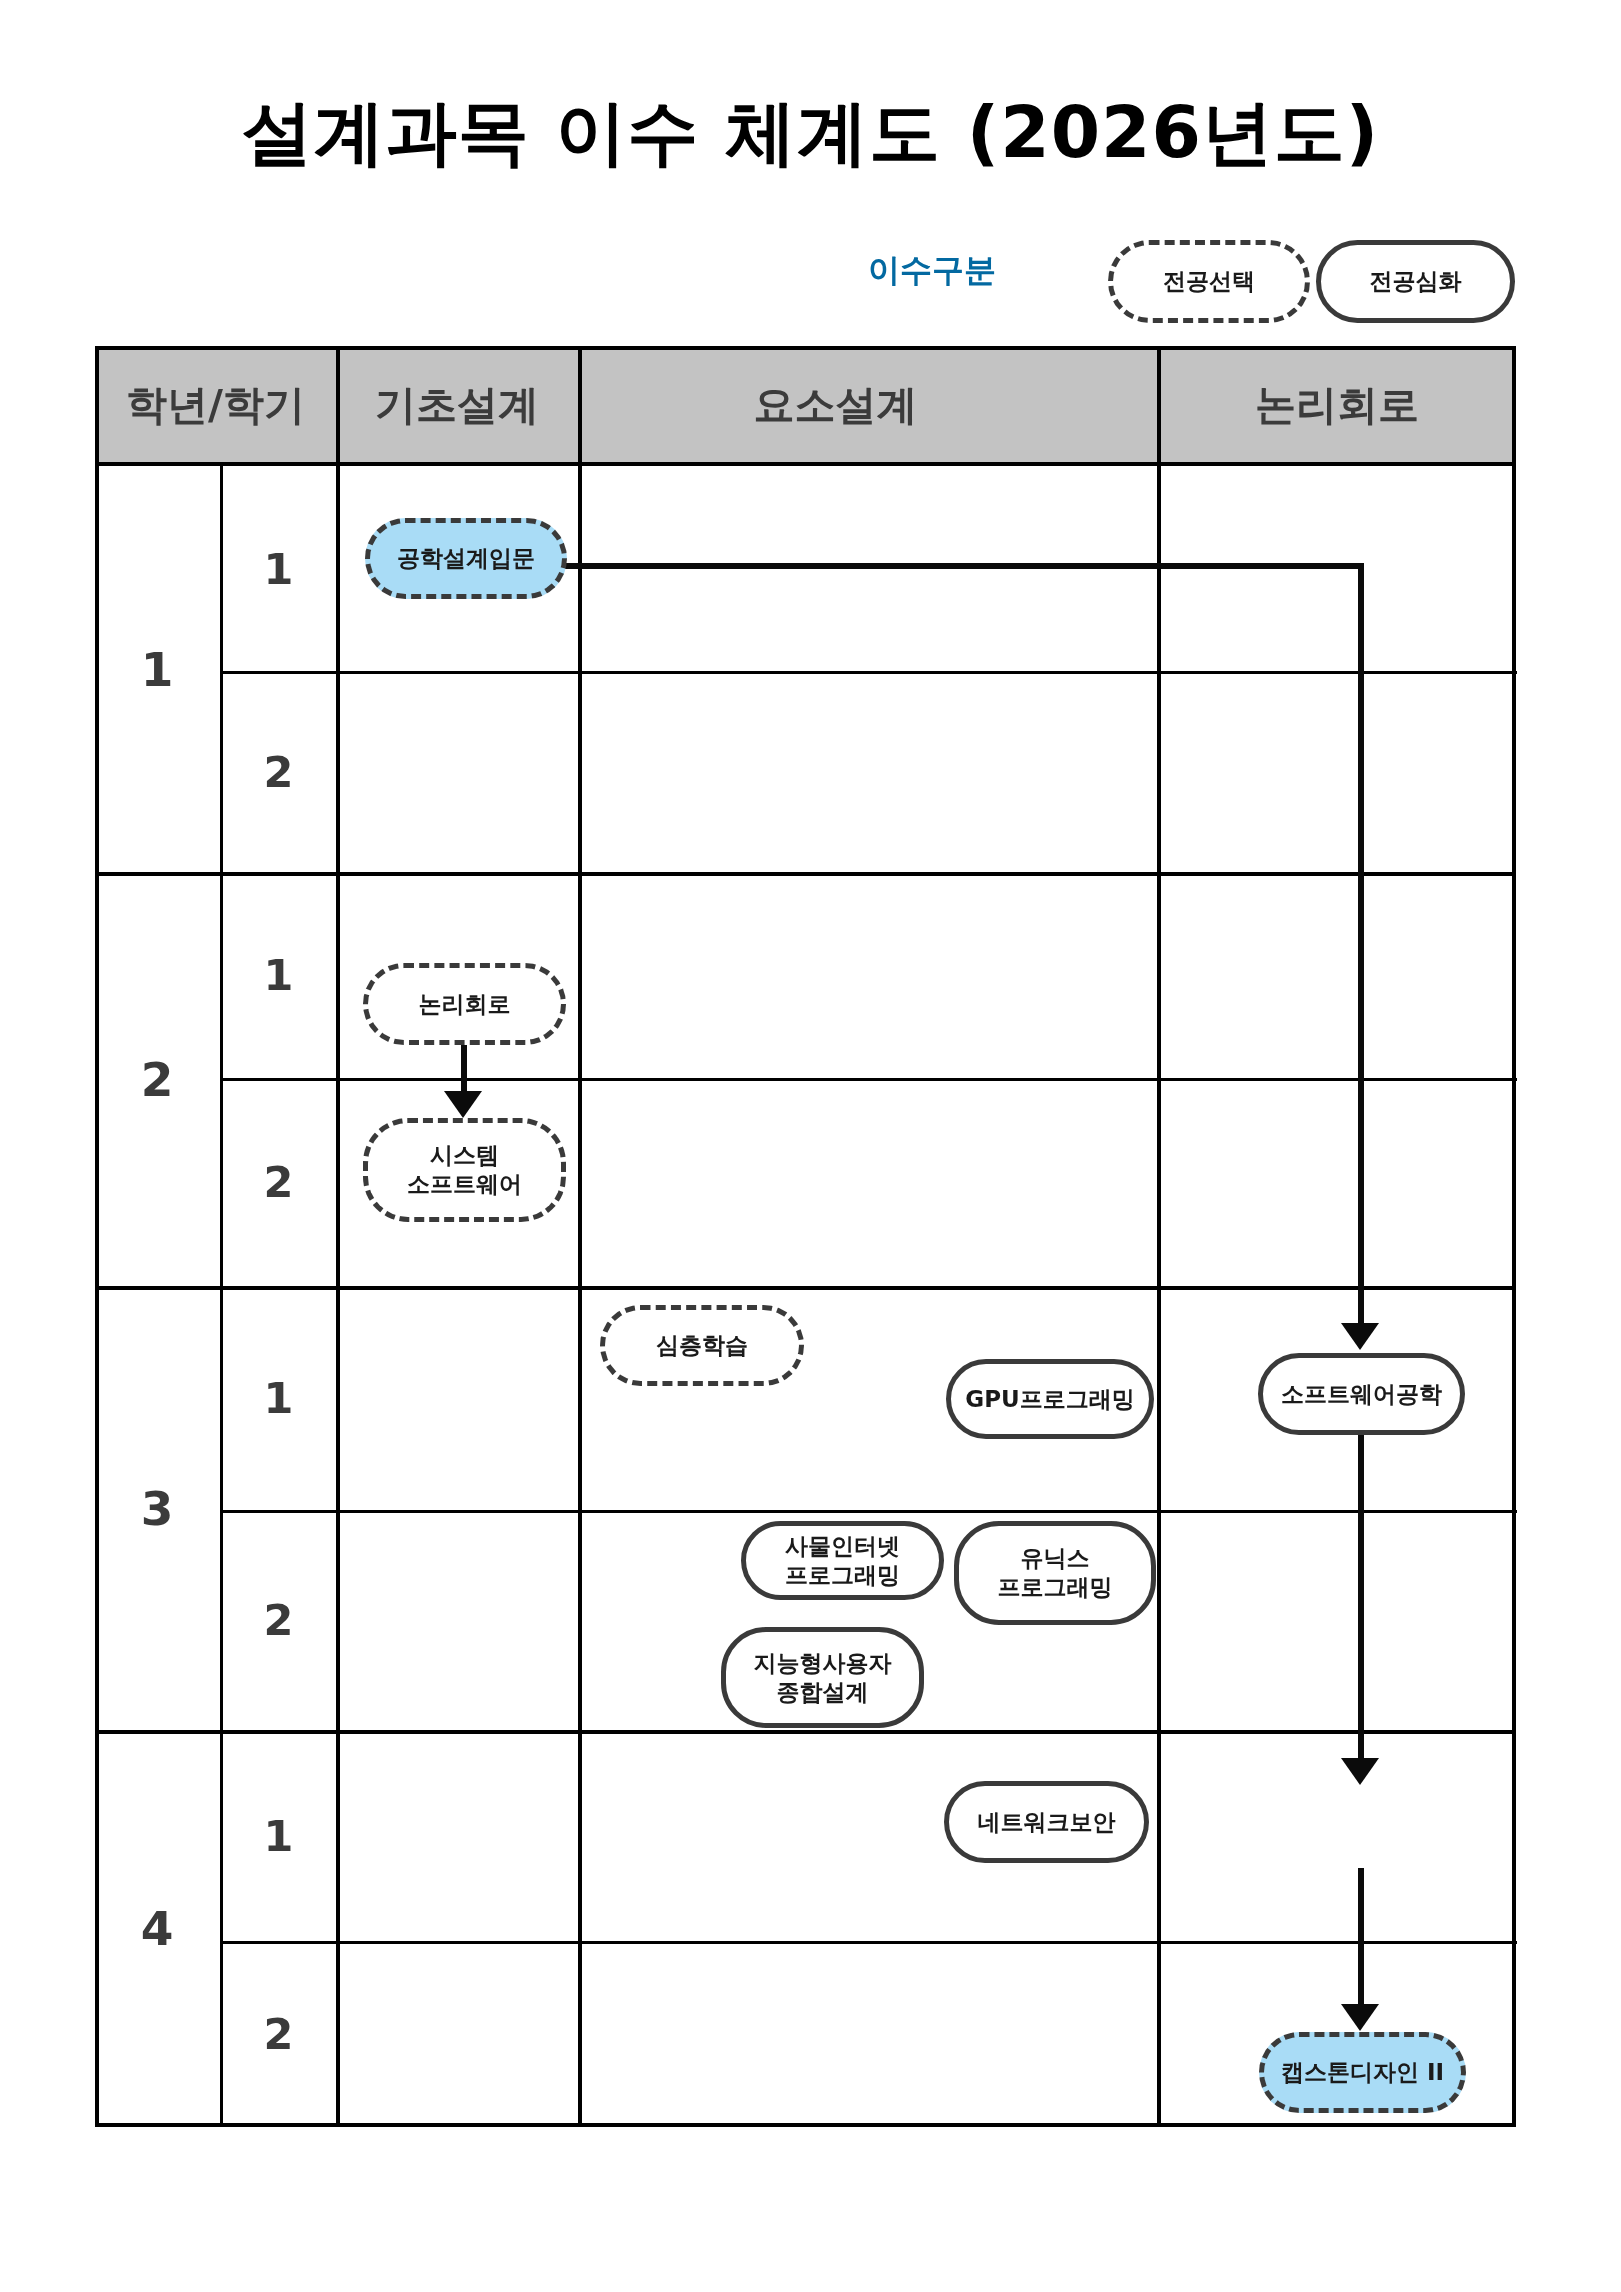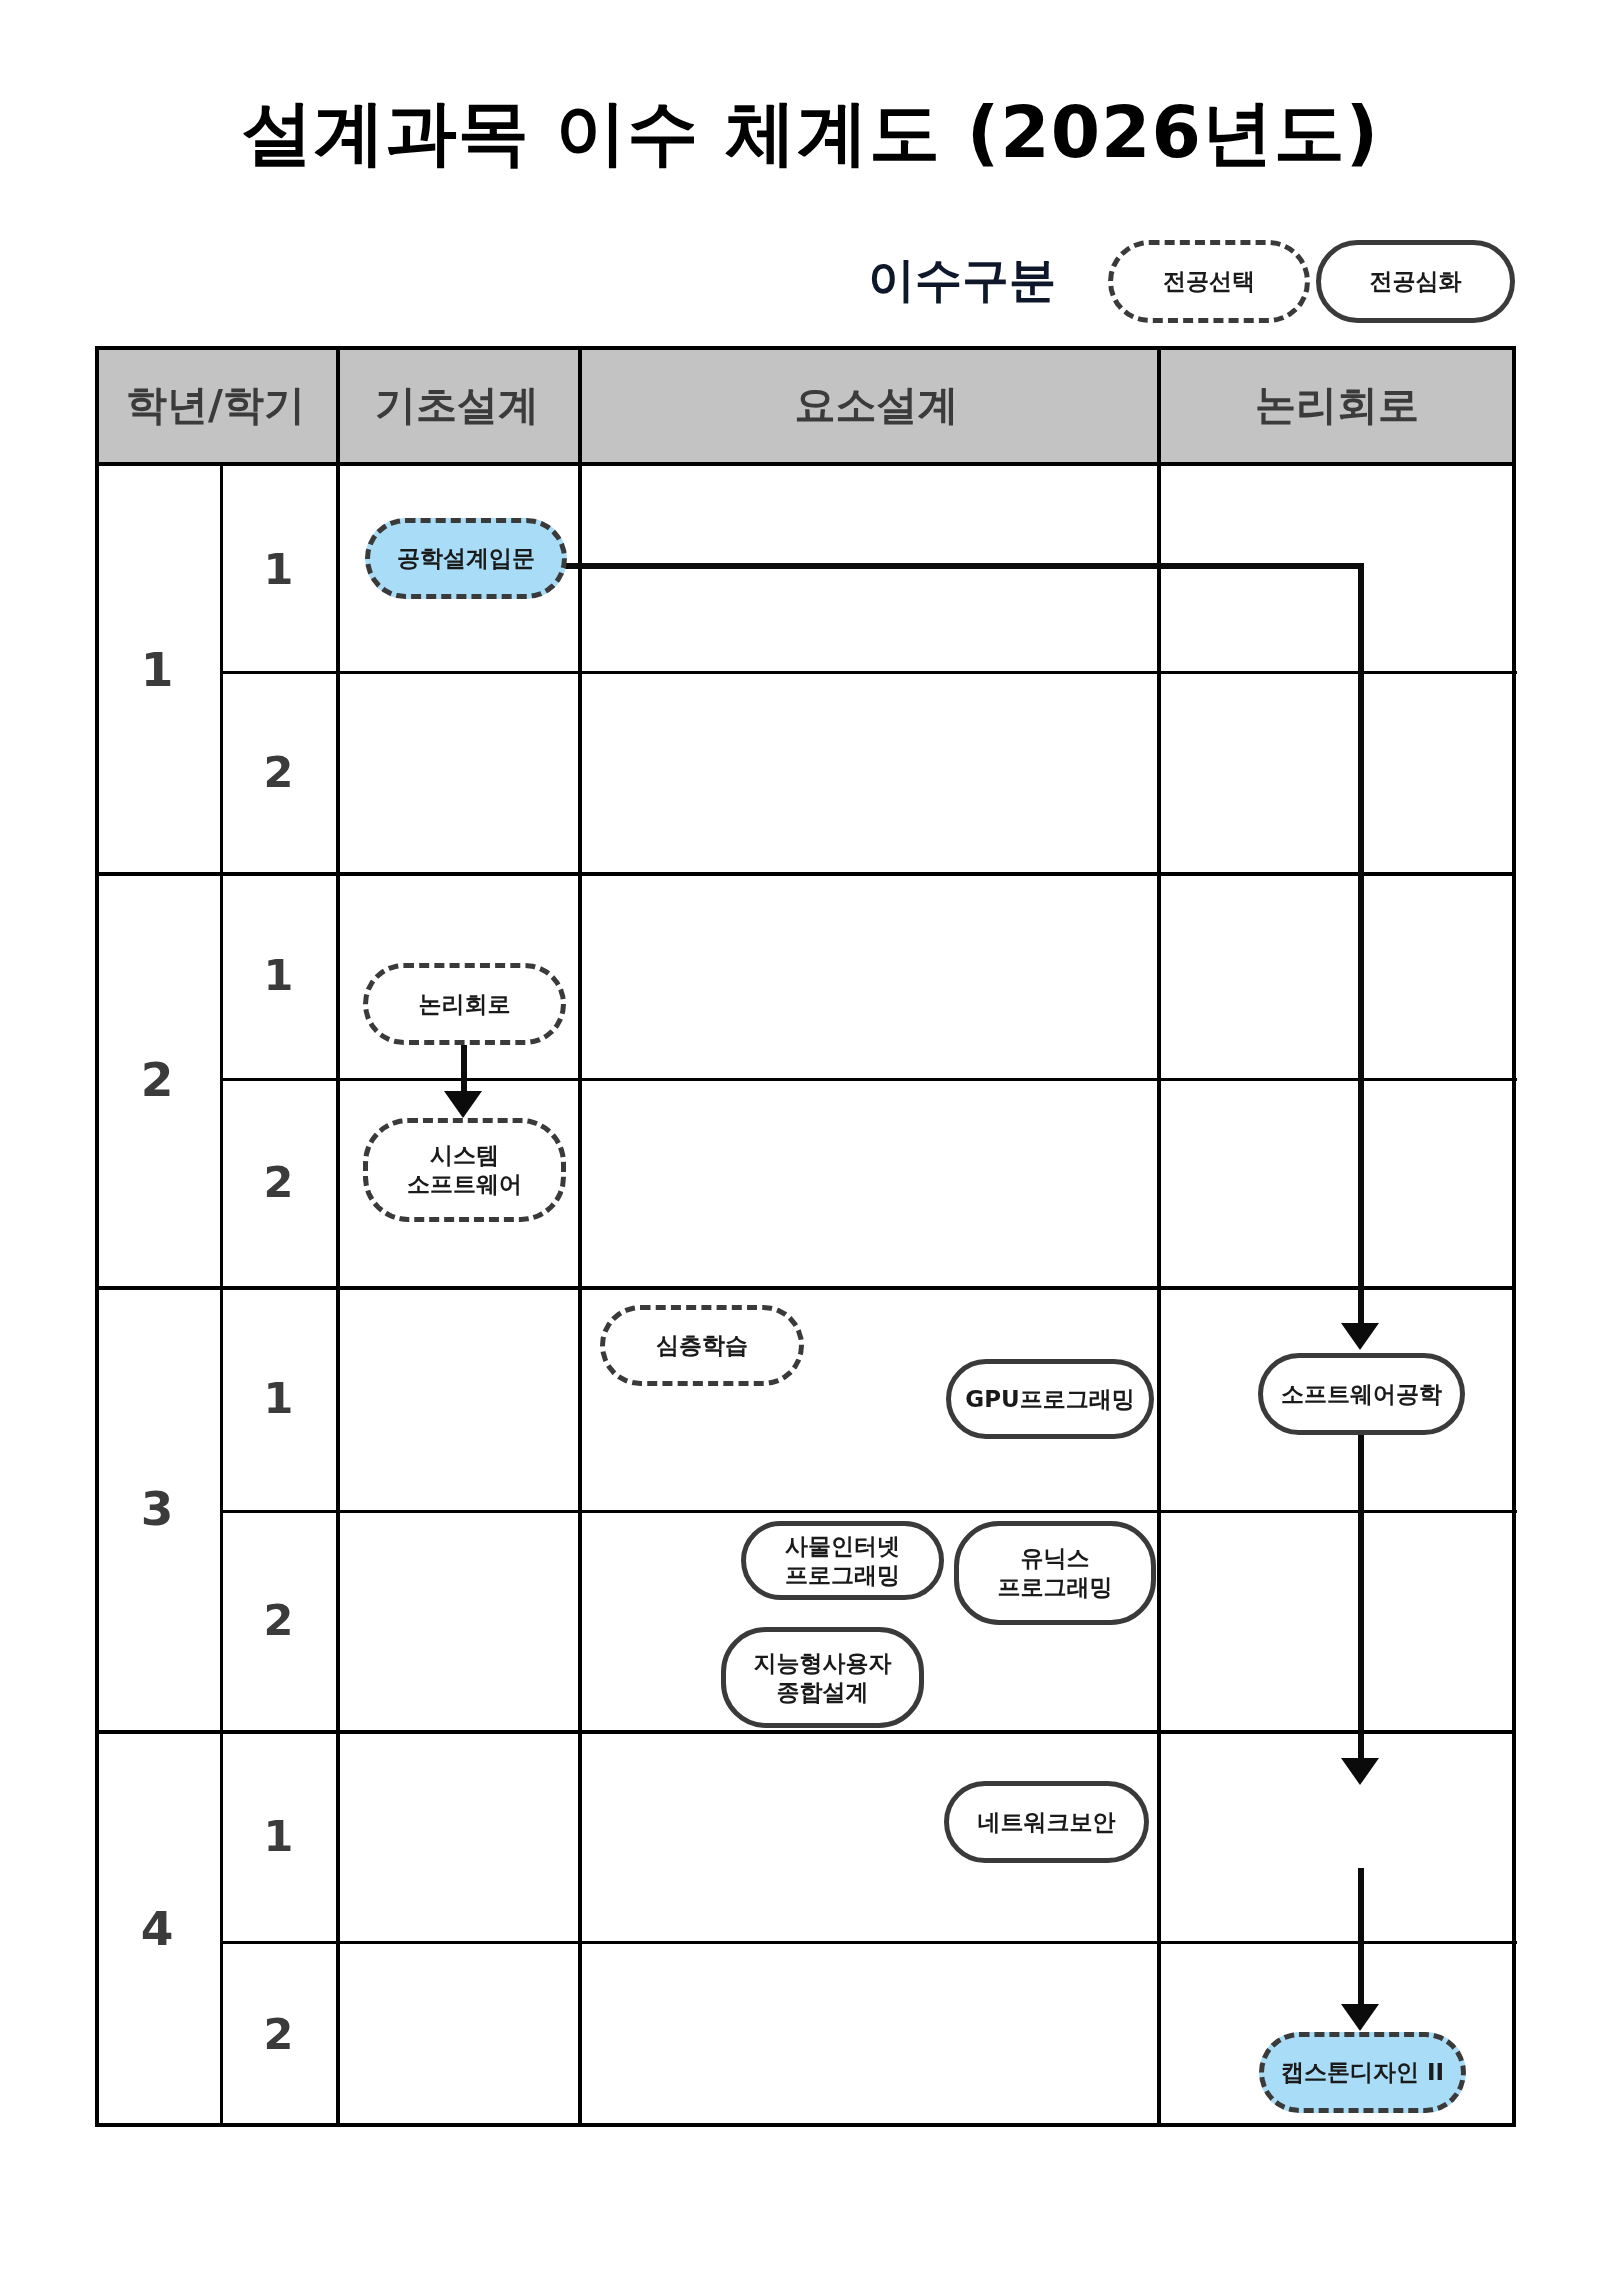--- a/index.html
+++ b/index.html
@@ -23,23 +23,23 @@
     font-size: 71px;
     font-weight: 900;
     letter-spacing: 1px;
     color: #000;
   }
 
   
   .legend-label {
     position: absolute;
     left: 868px; top: 249px;
-    font-size: 47px;
+    font-size: 32px;
     font-weight: 900;
-    color: #0f172a;
+    color: #0369a1;
   }
   .pill {
     position: absolute;
     height: 83px;
     border: 5.9px solid #3a3a3a;
     border-radius: 45px;
     background: #fff;
     display: flex;
     align-items: center;
     justify-content: center;
@@ -87,21 +87,21 @@
   .cell {
     position: absolute;
     display: flex;
     align-items: center;
     justify-content: center;
     text-align: center;
   }
   .header-cell { top: 346px; height: 119px; font-size: 41px; font-weight: 800; color: #3b3b3b; }
   .hc-1 { left: 95px;  width: 241px; }
   .hc-2 { left: 336px; width: 242px; }
-  .hc-3 { left: 578px; width: 515px; margin-left: 41px; }
+  .hc-3 { left: 578px; width: 515px; }
   .hc-4 { left: 1157px; width: 360px; }
 
   .year-cell { left: 95px; width: 124px; font-size: 47px; font-weight: 600; color: #3b3b3b; }
   .yc-1 { top: 465px;  height: 408px; }
   .yc-2 { top: 872px;  height: 414px; }
   .yc-3 { top: 1286px; height: 444px; }
   .yc-4 { top: 1730px; height: 397px; }
 
   .sem-cell { left: 220px; width: 117px; font-size: 43px; font-weight: 600; color: #3b3b3b; }
   .sc-1-1 { top: 465px;  height: 207px; }

